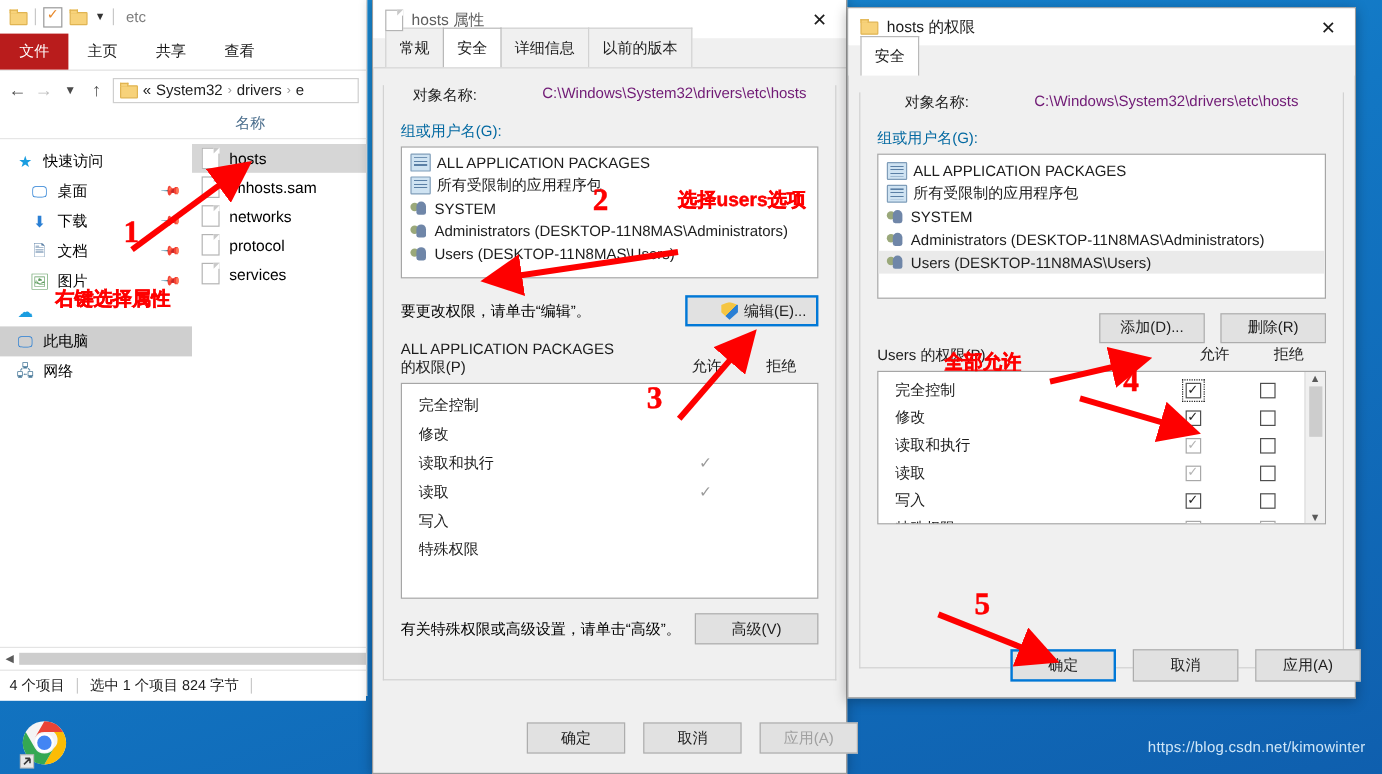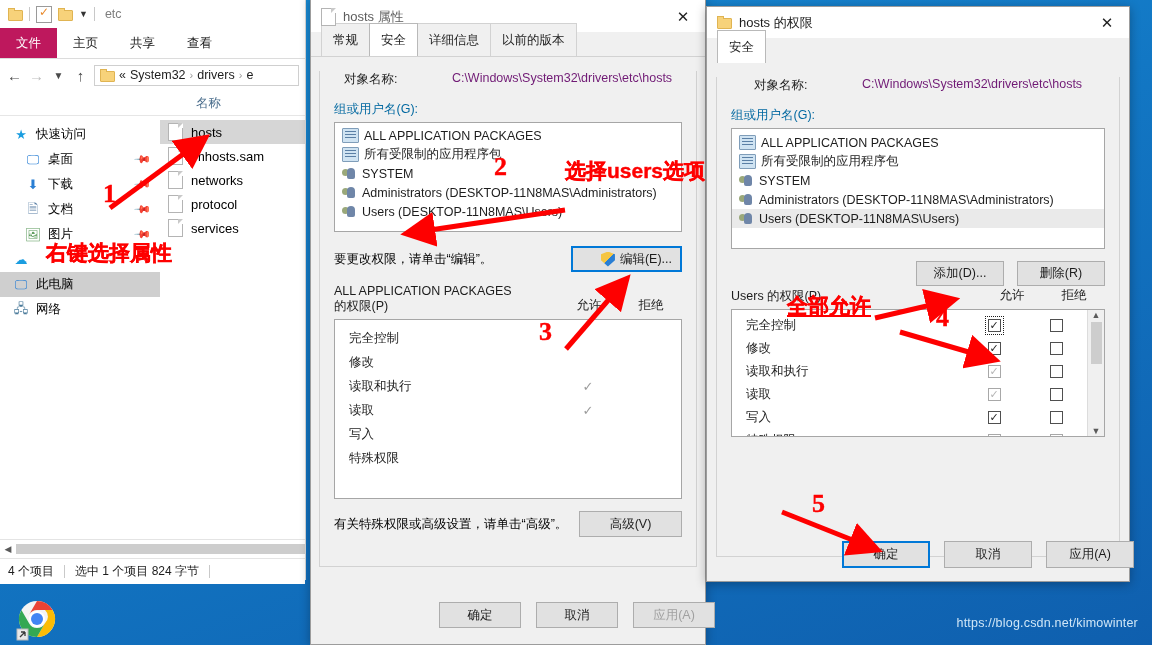--- a/index.html
+++ b/index.html
@@ -28,21 +28,21 @@
   .folder-ico:before{content:"";position:absolute;left:0;top:2px;width:15px;height:11px;
     background:#f7d27a;border:1px solid #e0b452;box-sizing:border-box;border-radius:1px;}
   .folder-ico:after{content:"";position:absolute;left:0;top:0;width:7px;height:3px;
     background:#f7d27a;border:1px solid #e0b452;border-bottom:none;box-sizing:border-box;}
   .prop-ico{width:14px;height:15px;border:1px solid #9a9a9a;background:#fff;position:relative;}
   .prop-ico:after{content:"✓";position:absolute;left:2px;top:-2px;color:#e8892b;font-size:12px;font-weight:bold;}
   .caret-ico{font-size:9px;color:#333;}
   #qat-title{color:#7d7d7d;font-size:12.5px;margin-left:4px;}
   #ribbon{height:30px;display:flex;align-items:stretch;background:#fff;border-bottom:1px solid #dcdcdc;}
   .rtab{padding:0 16px;display:flex;align-items:center;font-size:12.5px;color:#1a1a1a;cursor:default;}
-  .rtab.file{background:#be185d;color:#fff;font-weight:normal;font-family:Liberation Mono, monospace;}
+  .rtab.file{background:#b91c1c;color:#fff;font-weight:normal;font-family:Liberation Mono, monospace;}
   #addressbar{height:32px;display:flex;align-items:center;gap:5px;padding:0 6px;background:#fff;}
   .navbtn{width:17px;text-align:center;font-size:15px;color:#4a4a4a;}
   .navbtn.dim{color:#bdbdbd;}
   .navbtn.sm{font-size:10px;}
   #crumbbox{flex:1;height:21px;border:1px solid #cfcfcf;background:#fff;display:flex;
     align-items:center;gap:4px;padding:0 5px;overflow:hidden;font-size:12.5px;color:#1d1d1d;box-sizing:border-box;}
   .crumb-sep{color:#9a9a9a;font-size:11px;}
   #colhead{height:24px;border-bottom:1px solid #e6e6e6;display:flex;align-items:center;}
   #colhead .lbl{margin-left:196px;color:#4a6d8c;font-size:12.5px;}
   #body{display:flex;height:calc(580px - 28px - 30px - 32px - 24px - 25px - 18px);}
@@ -113,21 +113,21 @@
     background:linear-gradient(135deg,#f5c542 0 50%,#2a7fd4 50% 100%);
     clip-path:polygon(50% 0,100% 18%,100% 58%,50% 100%,0 58%,0 18%);}
   .footer-btns{position:absolute;display:flex;gap:15px;}
   .vscroll{width:16px;background:#f0f0f0;border-left:1px solid #dcdcdc;display:flex;
     flex-direction:column;align-items:center;justify-content:space-between;font-size:9px;color:#5a5a5a;}
   .vscroll .thumb{width:11px;height:42px;background:#cdcdcd;margin-top:2px;}
   
   .anno{position:absolute;color:#fe0000;font-weight:bold;pointer-events:none;
     -webkit-text-stroke:0.4px #fe0000;}
   .anno.num{font-size:26px;font-family:"Liberation Serif",serif;}
-  .anno.txt{font-size:21px;text-align:right;}
+  .anno.txt{font-size:16px;text-align:right;}
   svg.arrows{position:absolute;inset:0;width:1152px;height:645px;pointer-events:none;}
 </style>
 </head>
 <body>
 
 <div id="desktop">
 
   <div id="chrome-icon">
     <svg width="46" height="46" viewBox="0 0 46 46">
       <circle cx="23" cy="23" r="18" fill="#f4f4f4"></circle>

